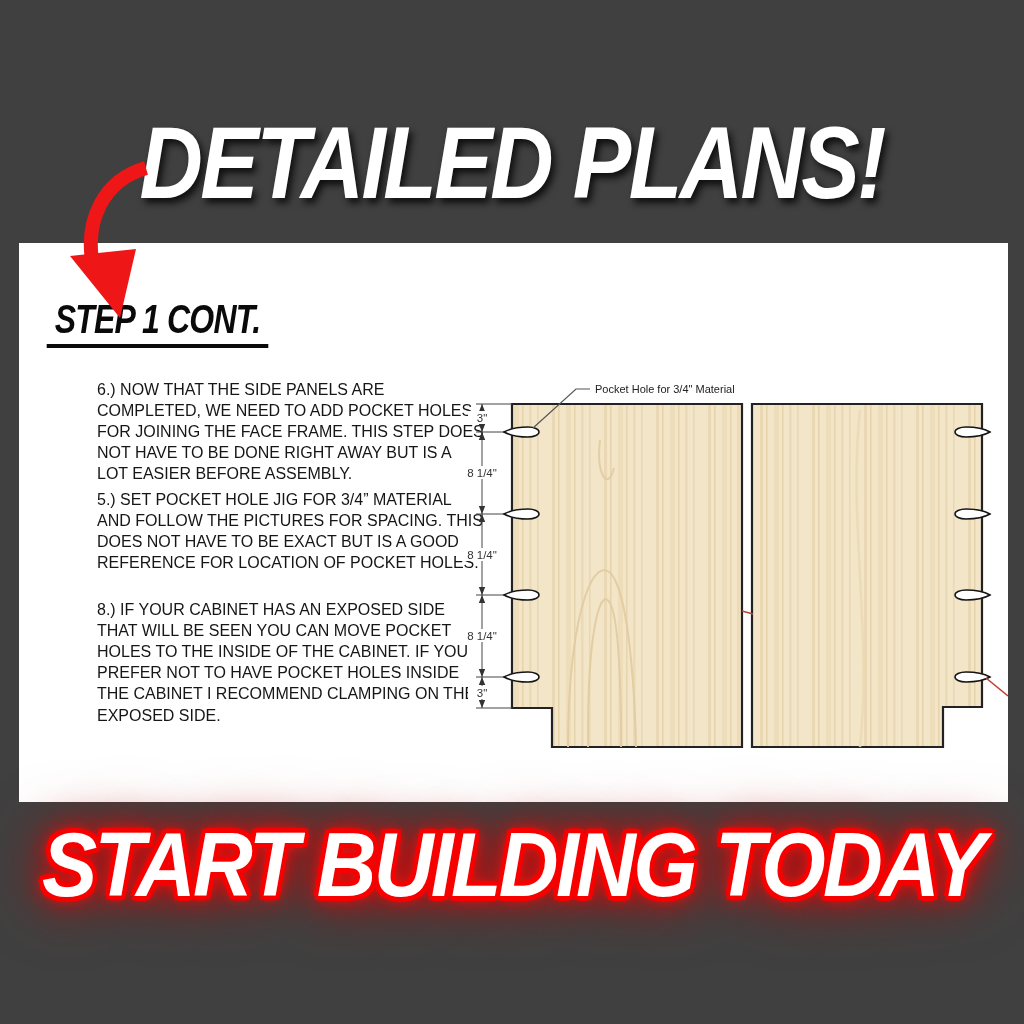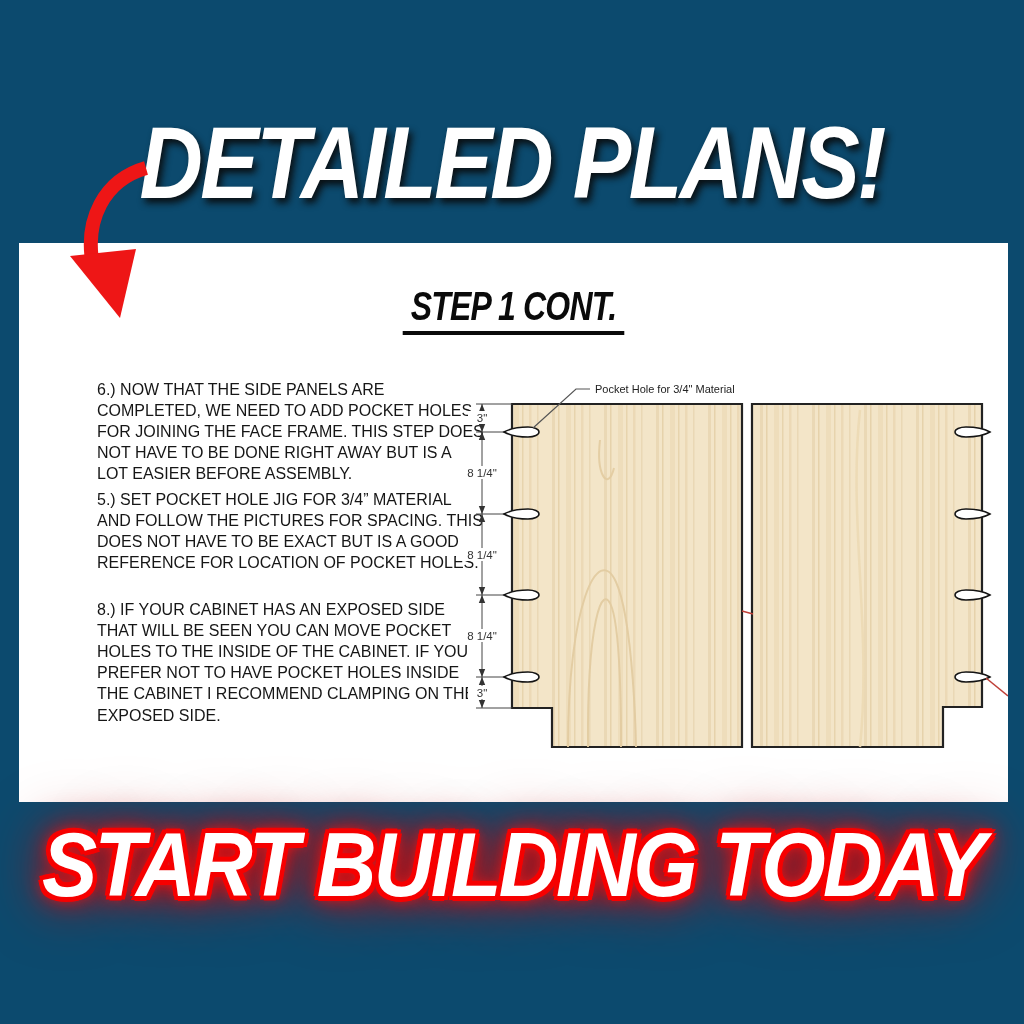--- a/index.html
+++ b/index.html
@@ -1,28 +1,28 @@
 <!DOCTYPE html>
 <html><head>
 <meta charset="utf-8">
 <style>
   html,body{margin:0;padding:0;background:#000;}
-  .page{position:relative;width:1024px;height:1024px;background:#0c4a6e;overflow:hidden;
+  .page{position:relative;width:1024px;height:1024px;background:#404040;overflow:hidden;
         font-family:"Liberation Sans",sans-serif;}
   
   .hero{position:absolute;top:112px;left:0;width:100%;text-align:center;}
   .hero h1{display:inline-block;margin:0;white-space:nowrap;
     font-style:italic;font-weight:900;font-size:102px;line-height:1;
     color:#fff;letter-spacing:-3px;transform:scaleX(.86);
     text-shadow:4px 5px 8px rgba(10,10,10,.9);}
   
   .arrow{position:absolute;left:50px;top:150px;z-index:5;}
   
   .sheet{position:absolute;left:19px;top:243px;width:989px;height:559px;background:#ffffff;}
-  .heading-wrap{position:absolute;top:43px;left:0;width:100%;text-align:center;}
+  .heading-wrap{position:absolute;top:56px;left:0;width:100%;}
   .heading-wrap span{display:inline-block;margin:0;white-space:nowrap;
     font-style:italic;font-weight:900;font-size:40px;line-height:1;color:#0a0a0a;
     letter-spacing:-1px;transform:scaleX(.80);
     border-bottom:4px solid #0a0a0a;padding:0 10px 5px;}
   .step{position:absolute;left:78px;width:388px;margin:0;
     font-size:16px;line-height:1.32;color:#161616;}
   .step-6{top:136px;} .step-7{top:246px;} .step-8{top:356px;}
   .diagram{position:absolute;left:421px;top:127px;}
   
   .footer{position:absolute;top:820px;left:0;width:100%;text-align:right;}

